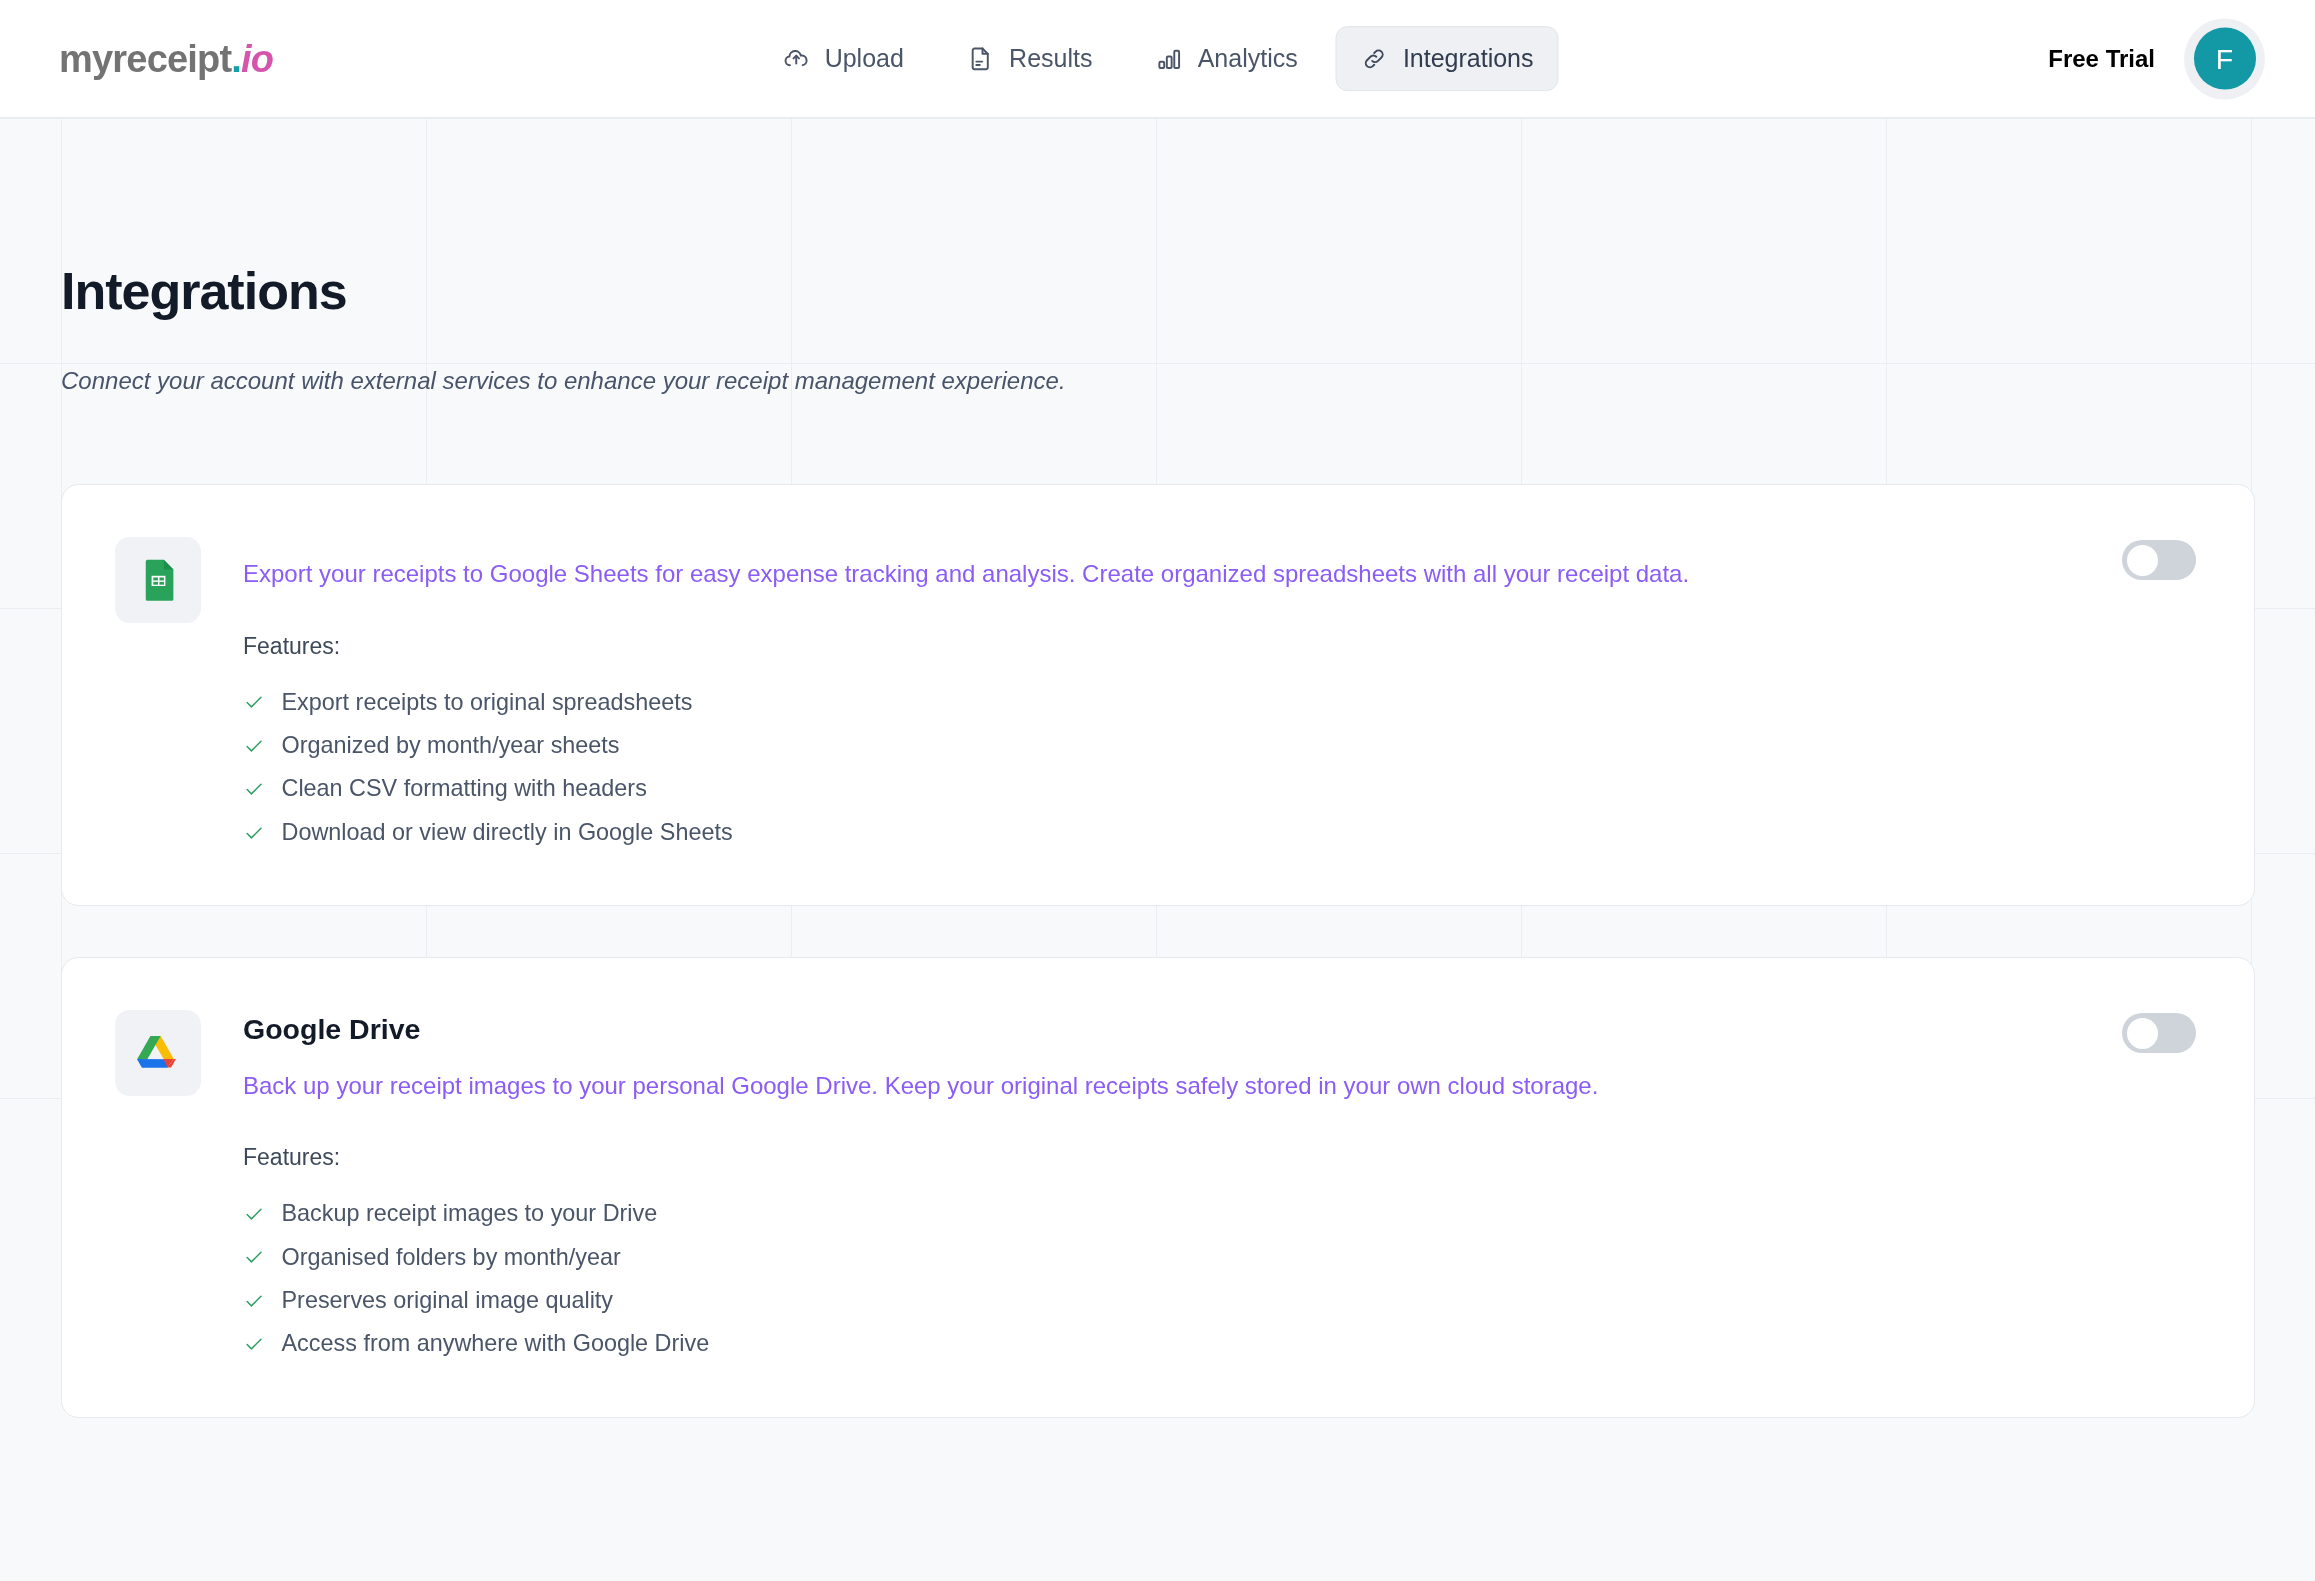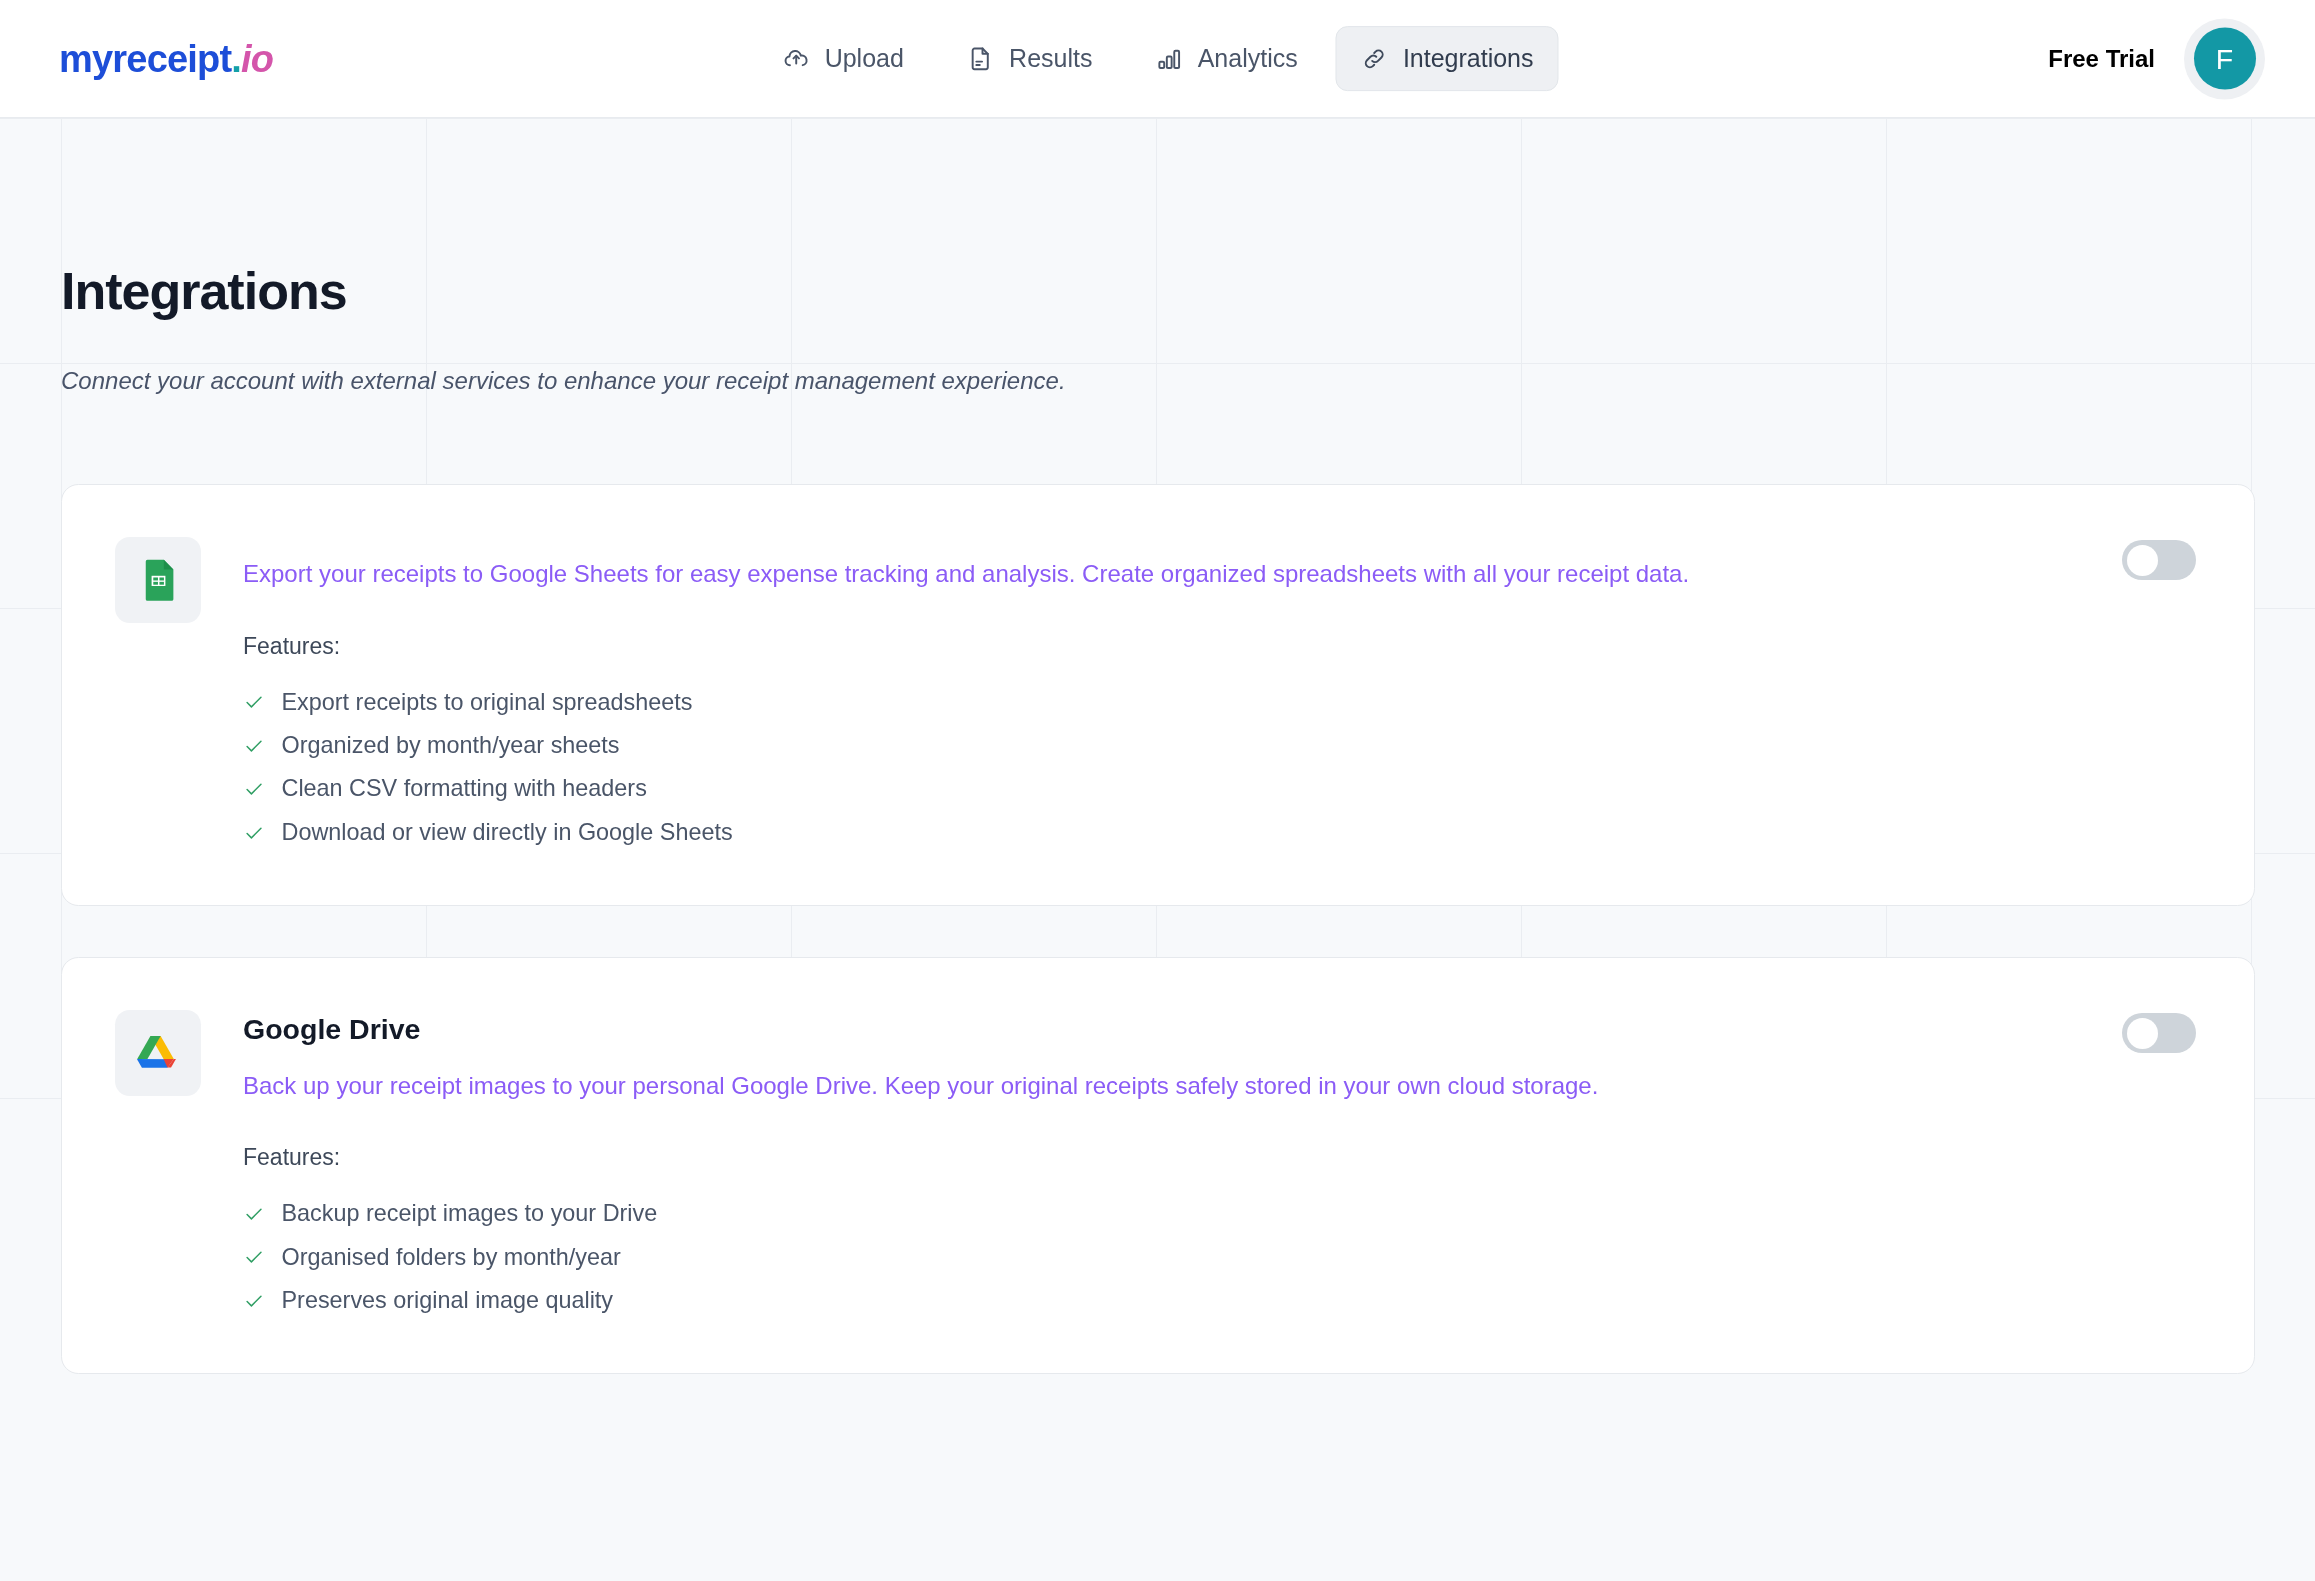--- a/index.html
+++ b/index.html
@@ -32,21 +32,21 @@
   .brand {
     position: absolute;
     left: 59px;
     top: 50%;
     transform: translateY(-50%);
     font-size: 38px;
     font-weight: bold;
     letter-spacing: -0.8px;
     white-space: nowrap;
   }
-  .brand .b-main  { color: #1d4ed8; }
+  .brand .b-main  { color: #737373; }
   .brand .b-dot   { color: #14a0a8; }
   .brand .b-io    { color: #d455ab; font-style: italic; }
 
   .nav {
     position: absolute;
     left: 50%;
     top: 50%;
     transform: translate(-50%, -50%);
     display: flex;
     align-items: flex-end;
@@ -442,20 +442,28 @@
                 <span>Organised folders by month/year</span>
               </li>
               <li>
                 <span class="check">
                   <svg width="22" height="22" viewBox="0 0 24 24" fill="none" stroke="#2f9e63" stroke-width="1.6" stroke-linecap="round" stroke-linejoin="round">
                       <path d="M4.5 12.6l4.7 4.7L19.6 6.9"></path>
                     </svg>
                 </span>
                 <span>Preserves original image quality</span>
               </li>
+              <li>
+                <span class="check">
+                  <svg width="22" height="22" viewBox="0 0 24 24" fill="none" stroke="#2f9e63" stroke-width="1.6" stroke-linecap="round" stroke-linejoin="round">
+                      <path d="M4.5 12.6l4.7 4.7L19.6 6.9"></path>
+                    </svg>
+                </span>
+                <span>Access from anywhere with Google Drive</span>
+              </li>
             </ul>
           </div>
         </div>
       </section>
 
     </div>
   </div>
 </div>
 
 

